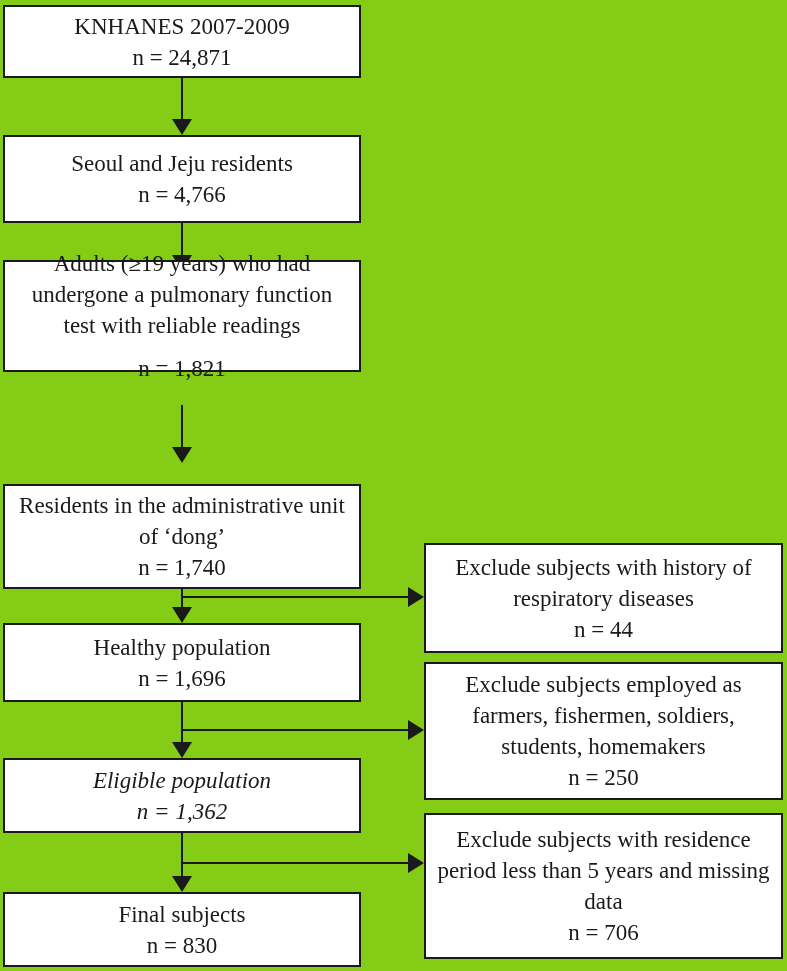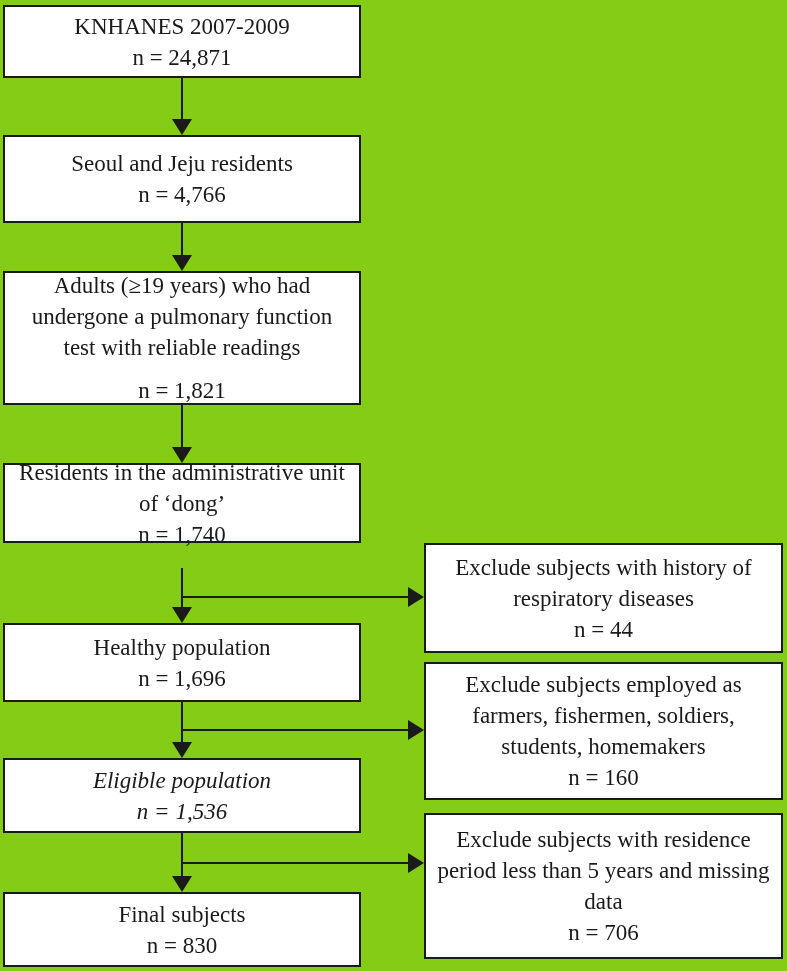--- a/index.html
+++ b/index.html
@@ -35,22 +35,22 @@
     justify-content: center;
     text-align: center;
     font-size: 23px;
     line-height: 31px;
     padding: 4px 10px;
   }
   .main-box  { left: 3px;   width: 358px; }
   .excl-box  { left: 424px; width: 359px; }
   .b1 { top: 5px;   height: 73px;  }
   .b2 { top: 135px; height: 88px;  }
-  .b3 { top: 271px; height: 134px; gap: 12px; }
-  .b4 { top: 463px; height: 80px; }
+  .b3 { top: 260px; height: 112px; gap: 12px; }
+  .b4 { top: 484px; height: 105px; }
   .b5 { top: 623px; height: 79px;  }
   .b6 { top: 758px; height: 75px; font-style: italic;  }
   .b7 { top: 892px; height: 75px;  }
   .e1 { top: 543px; height: 110px; }
   .e2 { top: 662px; height: 138px; }
   .e3 { top: 813px; height: 146px; }
 </style>
 </head>
 <body>
 
@@ -117,36 +117,36 @@
     <div>n = 1,740</div>
   </div>
 
   <div class="box main-box b5">
     <div>Healthy population</div>
     <div>n = 1,696</div>
   </div>
 
   <div class="box main-box b6">
     <div>Eligible population</div>
-    <div>n = 1,536</div>
+    <div>n = 1,362</div>
   </div>
 
   <div class="box main-box b7">
     <div>Final subjects</div>
     <div>n = 830</div>
   </div>
 
   <div class="box excl-box e1">
     <div>Exclude subjects with history of respiratory diseases</div>
     <div>n = 44</div>
   </div>
 
   <div class="box excl-box e2">
     <div>Exclude subjects employed as farmers, fishermen, soldiers, students, homemakers</div>
-    <div>n = 160</div>
+    <div>n = 250</div>
   </div>
 
   <div class="box excl-box e3">
     <div>Exclude subjects with residence period less than 5 years and missing data</div>
     <div>n = 706</div>
   </div>
 
 </div>
 
 </body></html>

